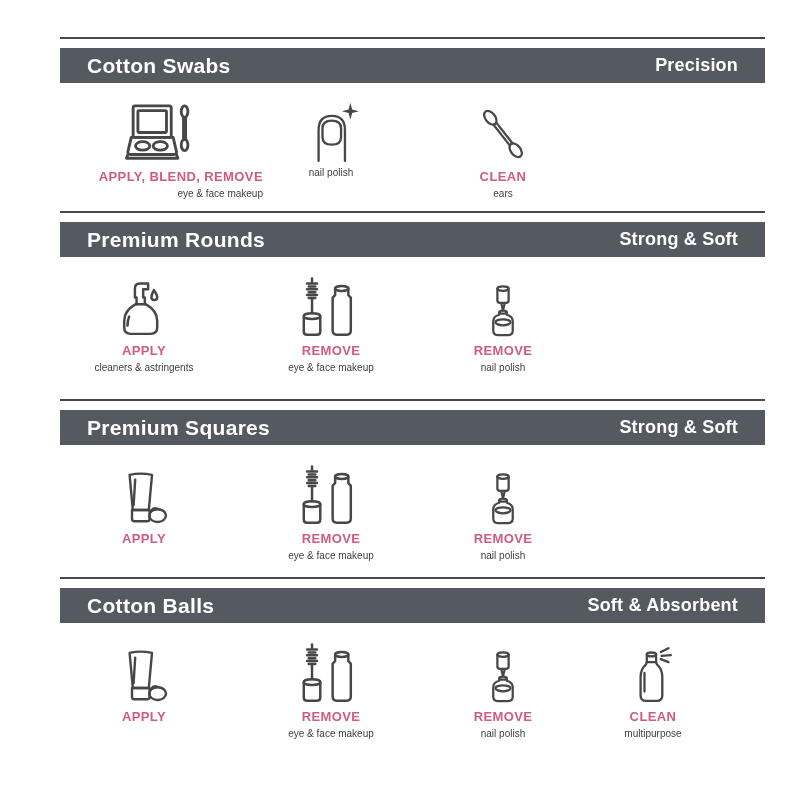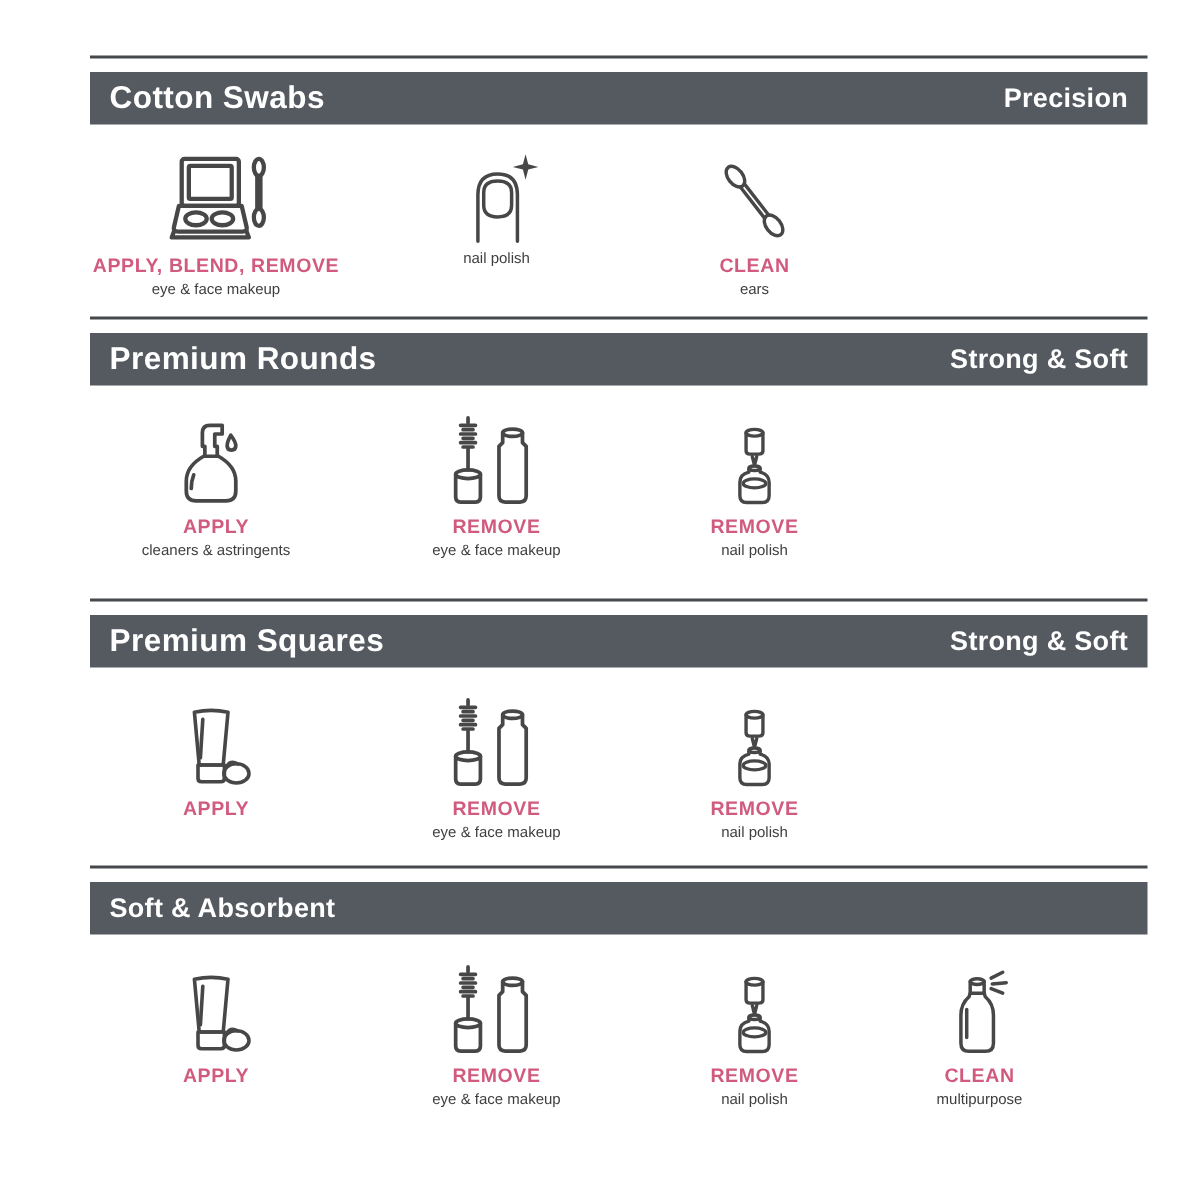--- a/index.html
+++ b/index.html
@@ -16,21 +16,21 @@
     width:800px;height:800px;background:var(--background);
     font-family:"Liberation Sans", sans-serif;
     position:relative;overflow:hidden;
   }
   .canvas{position:absolute;left:60px;top:37px;width:705px;}
   .section{margin:0;}
   .rule{height:2px;background:var(--rule);margin-bottom:9px;}
   .bar{
     height:35px;background:var(--header-bg);
     display:flex;align-items:center;justify-content:space-between;
-    padding:0 13px;box-sizing:border-box;
+    padding:0 27px;box-sizing:border-box;
   }
   .bar .title{
     color:var(--header-text);font-weight:bold;font-size:21px;
     letter-spacing:.3px;
   }
   .bar .tag{
     color:var(--header-text);font-weight:bold;font-size:18px;
     letter-spacing:.2px;
   }
   .body{position:relative;}
@@ -63,21 +63,21 @@
 
 <div class="canvas">
   <div id="sections">
       <section class="section">
     <div class="rule"></div>
     <header class="bar">
       <span class="title">Cotton Swabs</span>
       <span class="tag">Precision</span>
     </header>
     <div class="body">
-          <figure class="item" style="left: 84px;">
+          <figure class="item" style="left: 96px; text-align: right;">
     <div class="icon-box">
               <svg width="80" height="61" viewBox="0 0 84 64" aria-hidden="true">
                 <rect x="18" y="3" width="40" height="33" rx="2"></rect>
                 <rect x="23" y="8" width="30" height="23" rx="1"></rect>
                 <path d="M16 36 L60 36 L63.5 51 Q64 54 60.5 54 L15.5 54 Q12 54 12.5 51 Z"></path>
                 <path d="M12.5 54 L11 58 L65 58 L63.5 54"></path>
                 <ellipse cx="28" cy="45" rx="7.5" ry="4.5"></ellipse>
                 <ellipse cx="46.5" cy="45" rx="7.5" ry="4.5"></ellipse>
                 <ellipse cx="72" cy="9" rx="3.5" ry="6"></ellipse>
                 <line x1="70.9" y1="15" x2="70.9" y2="38"></line>
@@ -228,20 +228,21 @@
     <figcaption>
       <div class="action">REMOVE</div>
       <div class="target">nail polish</div>
     </figcaption>
   </figure>
         </div>
   </section>
       <section class="section">
     <div class="rule"></div>
     <header class="bar">
+      <span class="title">Cotton Balls</span>
       <span class="tag">Soft &amp; Absorbent</span>
     </header>
     <div class="body">
           <figure class="item" style="left: 84px;">
     <div class="icon-box">
               <svg width="64" height="64" viewBox="0 0 80 80" aria-hidden="true">
                 <path d="M22 16 Q36 13 50 16 L46 60 L26 60 Z"></path>
                 <path d="M29 22 L27 54"></path>
                 <path d="M25 60 L47 60 L47 71 Q47 74 44 74 L28 74 Q25 74 25 71 Z"></path>
                 <ellipse cx="57" cy="67" rx="10.5" ry="8"></ellipse>

